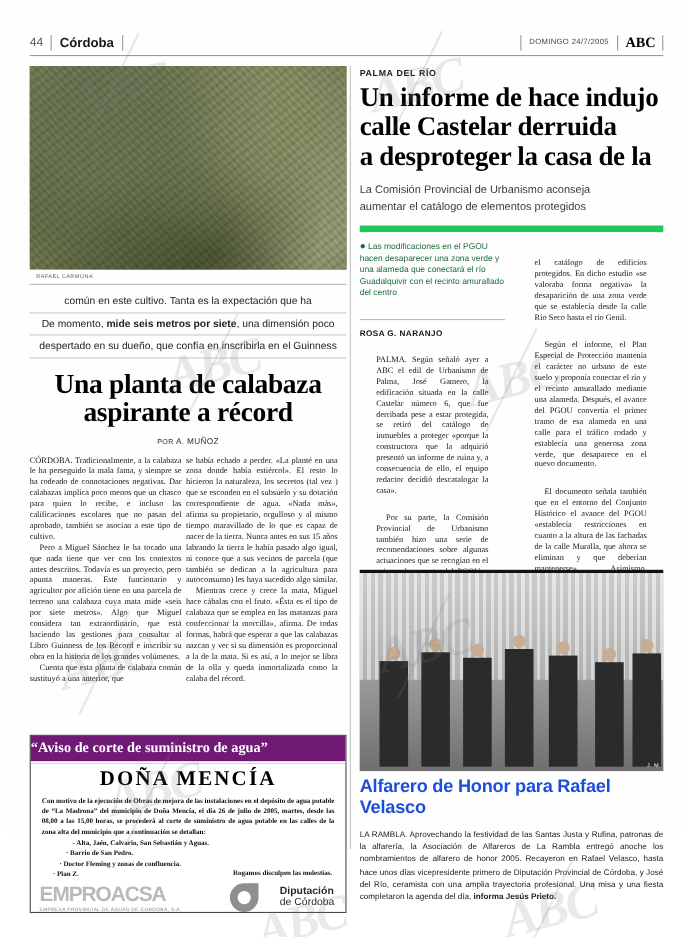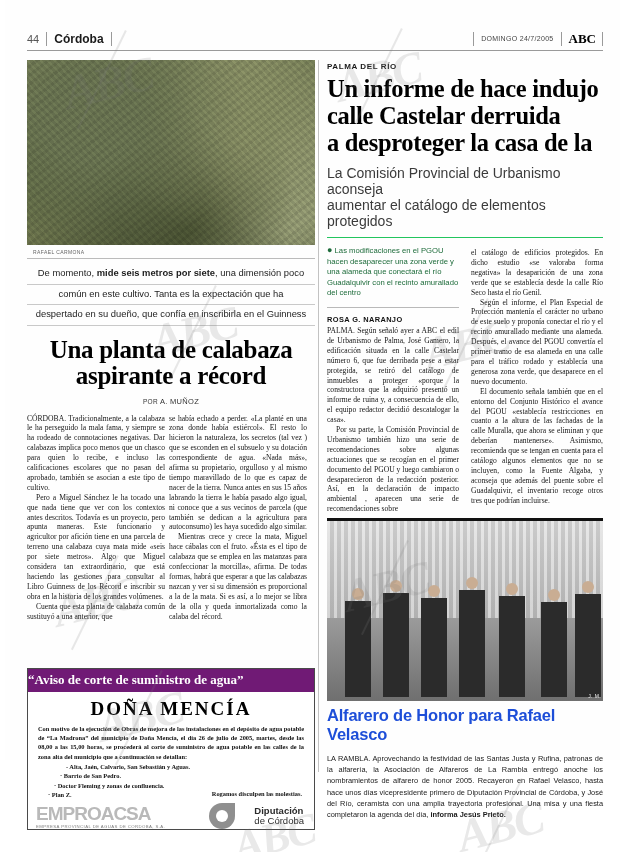--- a/index.html
+++ b/index.html
@@ -331,39 +331,39 @@
     font-family: "Liberation Serif", serif;
     font-weight: bold;
     font-size: 24.5px;
     line-height: 27px;
     color: #000;
     margin-top: 4px;
     letter-spacing: -0.3px;
   }
   .subhead-right {
     font-family: "Liberation Sans", sans-serif;
-    font-size: 14px;
+    font-size: 10px;
     line-height: 16px;
     color: #3b3b3b;
     margin-top: 9px;
     padding-bottom: 8px;
-    border-bottom: 1px solid #22c55e;
+    border-bottom: 6px solid #22c55e;
   }
   .right-two {
     display: flex;
     gap: 12px;
     margin-top: 8px;
   }
   .rcol { width: 132px; }
   .summary {
     font-family: "Liberation Sans", sans-serif;
     font-size: 7.7px;
     line-height: 10.6px;
     color: #1d6b3a;
-    padding-bottom: 8px;
+    padding-bottom: 18px;
     border-bottom: 1px solid #b9b9b9;
   }
   .summary .dot {
     font-size: 9px;
     line-height: 9px;
   }
   .byline-right {
     font-family: "Liberation Sans", sans-serif;
     font-weight: bold;
     font-size: 7.4px;
@@ -372,21 +372,21 @@
     margin-top: 7px;
   }
   .rbody {
     font-family: "Liberation Serif", serif;
     font-size: 7.6px;
     line-height: 9.9px;
     text-align: justify;
     color: #151515;
     margin-top: 2px;
   }
-  .rbody p { margin: 0; text-indent: 9px; }
+  .rbody p { margin: 15px; text-indent: 9px; }
   .rbody p.first { text-indent: 0; }
 
   .photo2 {
     position: absolute;
     left: 322px;
     top: 518px;
     width: 276px;
     height: 180px;
     border-top: 3px solid #111;
     background:
@@ -467,22 +467,22 @@
 
   <div class="left-col">
 
     <div class="photo"></div>
 
     <div class="caption-row">
       <div class="photo-credit">RAFAEL CARMONA</div>
     </div>
 
     <div class="lead">
+      <div class="l-line">común en este cultivo. Tanta es la expectación que ha</div>
       <div class="l-line"><span>De momento, </span><b>mide seis metros por siete</b><span>, una dimensión poco</span></div>
-      <div class="l-line">común en este cultivo. Tanta es la expectación que ha</div>
       <div class="l-line">despertado en su dueño, que confía en inscribirla en el Guinness</div>
     </div>
 
     <div class="headline-left">
       <div>Una planta de calabaza</div>
       <div>aspirante a récord</div>
     </div>
 
     <div class="byline-left"><span>POR </span><b>A. MUÑOZ</b></div>
 

